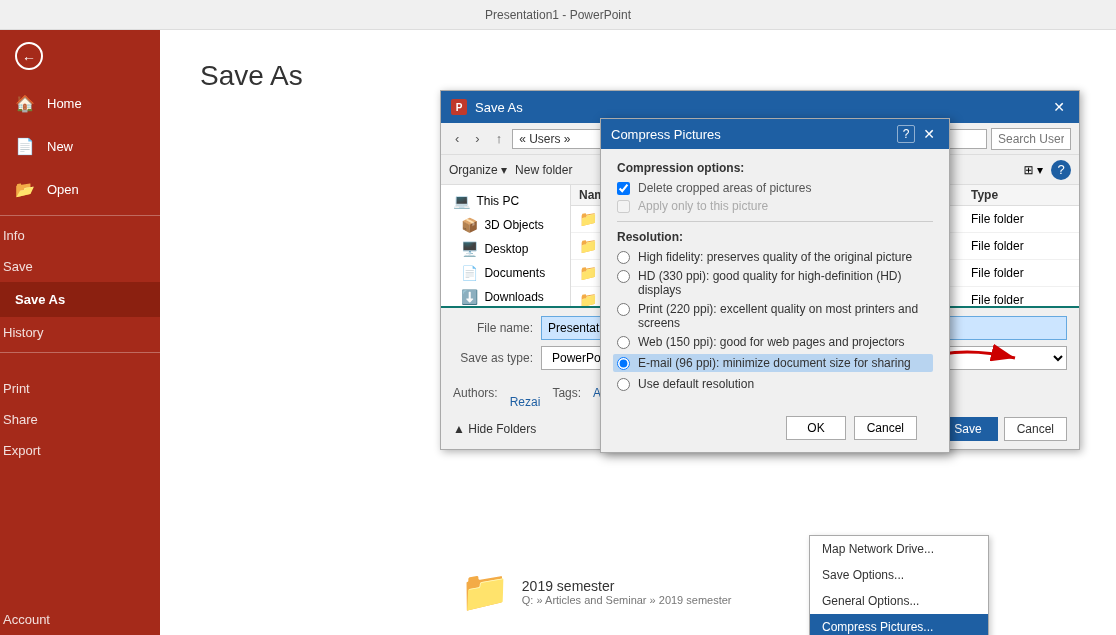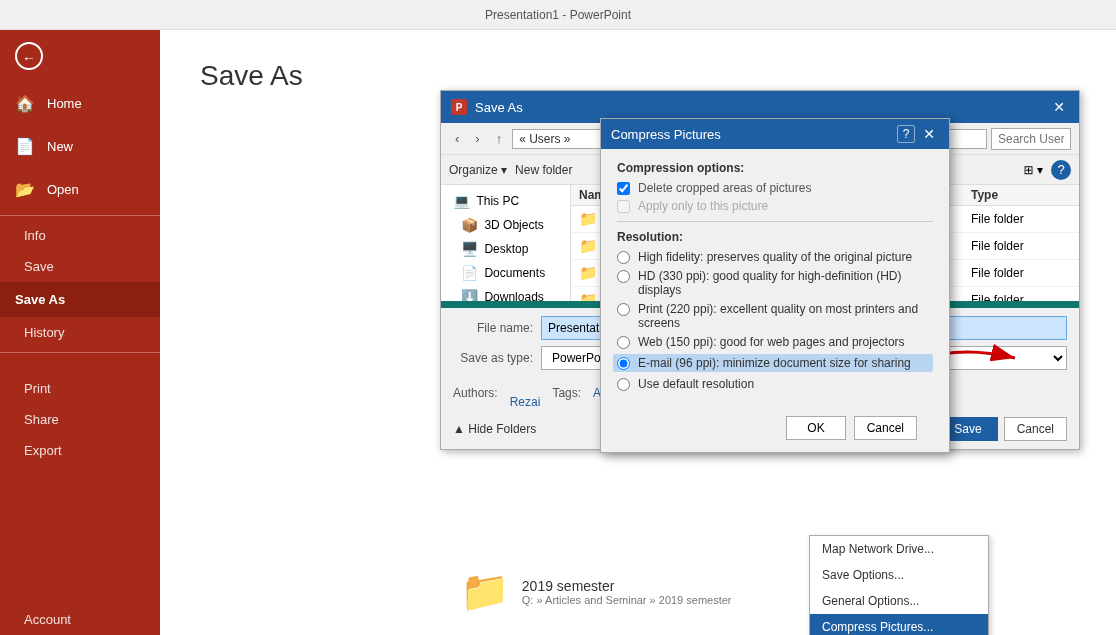--- a/index.html
+++ b/index.html
@@ -26,21 +26,21 @@
       display: flex; align-items: center; justify-content: center; color: white; font-size: 14px;
     }
     .sidebar-divider { height: 1px; background: rgba(255,255,255,0.3); margin: 4px 0; }
     .sidebar-item {
       padding: 12px 15px; color: white; display: flex; align-items: center; gap: 12px;
       cursor: pointer; font-size: 13px;
     }
     .sidebar-item .icon { font-size: 16px; width: 20px; text-align: center; }
     .sidebar-label { font-weight: 400; }
     .sidebar-section-label {
-      padding: 8px 24px; color: rgba(255,255,255,0.85); font-size: 13px; cursor: pointer;
+      padding: 8px 3px; color: rgba(255,255,255,0.85); font-size: 13px; cursor: pointer;
     }
     .sidebar-section-label.save-as-active {
       background: #8b2010; padding: 10px 15px; font-weight: 600; color: white;
     }
     .sidebar-bottom { margin-top: auto; }
 
     
     #main {
       position: absolute; top: 30px; left: 160px; width: 956px; height: 605px;
       background: white;
@@ -117,21 +117,21 @@
     }
     .file-row {
       display: grid; grid-template-columns: 1fr 100px; padding: 4px 8px;
       font-size: 12px; border-bottom: 1px solid #f0f0f0; cursor: pointer;
       align-items: center;
     }
     .file-name-cell { display: flex; align-items: center; gap: 6px; }
     .folder-icon { color: #e6a817; font-size: 15px; }
 
     .dialog-footer {
-      background: #f0f0f0; border-top: 7px solid #0f766e; padding: 8px 12px;
+      background: #f0f0f0; border-top: 2px solid #0f766e; padding: 8px 12px;
     }
     .footer-row { display: flex; align-items: center; gap: 8px; margin-bottom: 6px; }
     .footer-label { font-size: 12px; color: #555; width: 80px; text-align: right; }
     .footer-input {
       flex: 1; height: 24px; border: 1px solid #aaa; padding: 2px 6px; font-size: 12px;
       background: white;
     }
     .footer-input.highlight { background: #cce5ff; border-color: #66a9e0; }
     .footer-select {
       flex: 1; height: 24px; border: 1px solid #aaa; padding: 0 6px; font-size: 12px;

